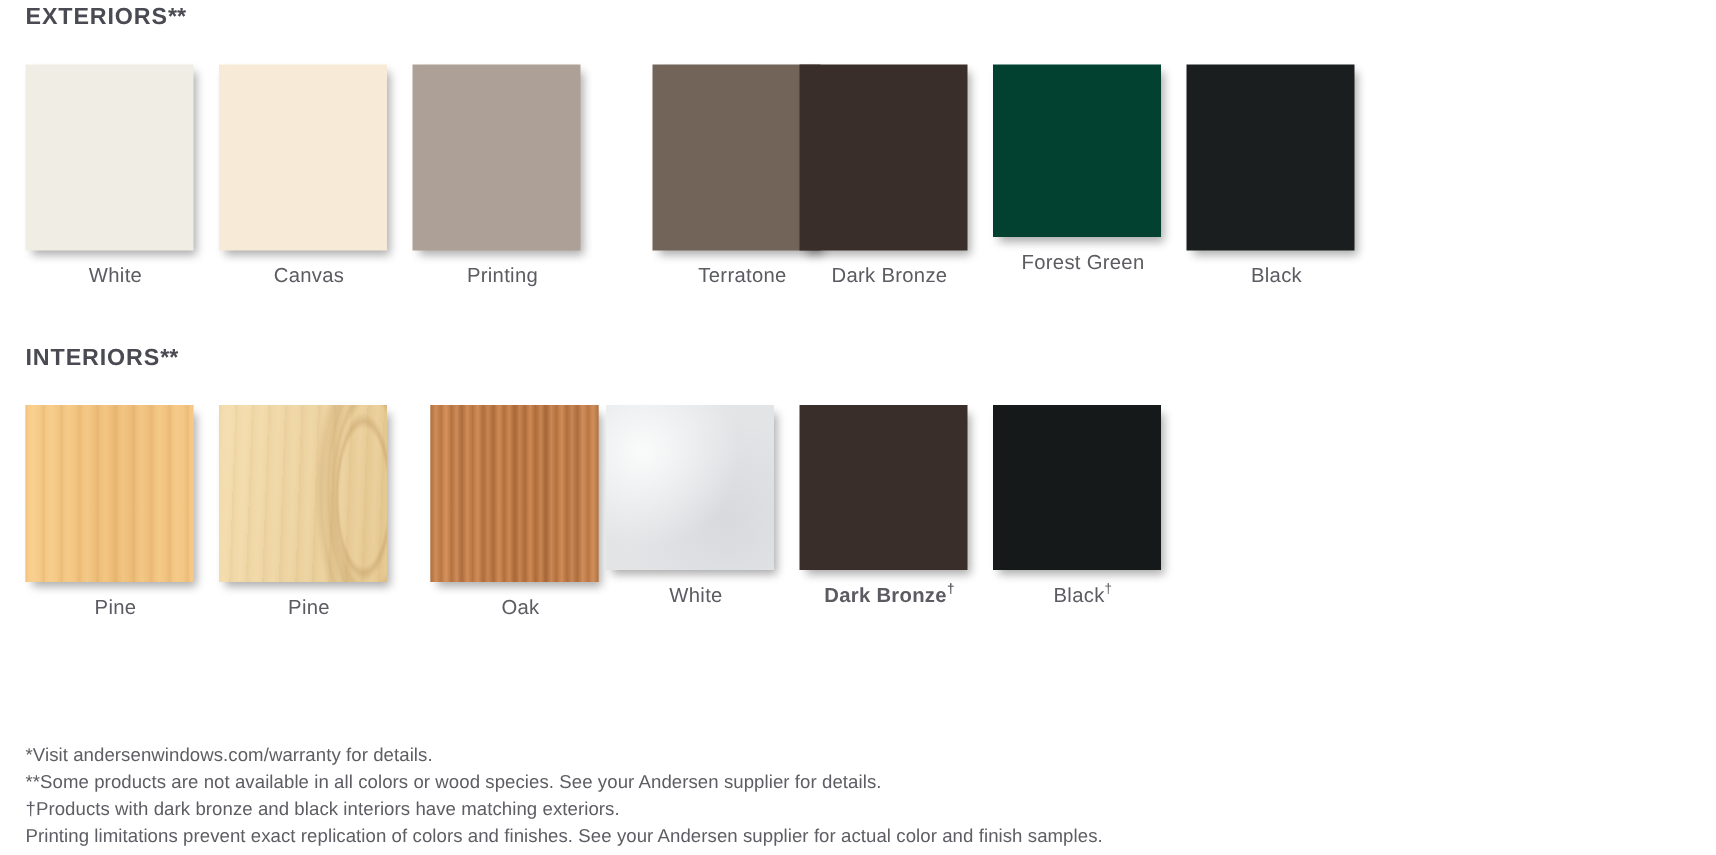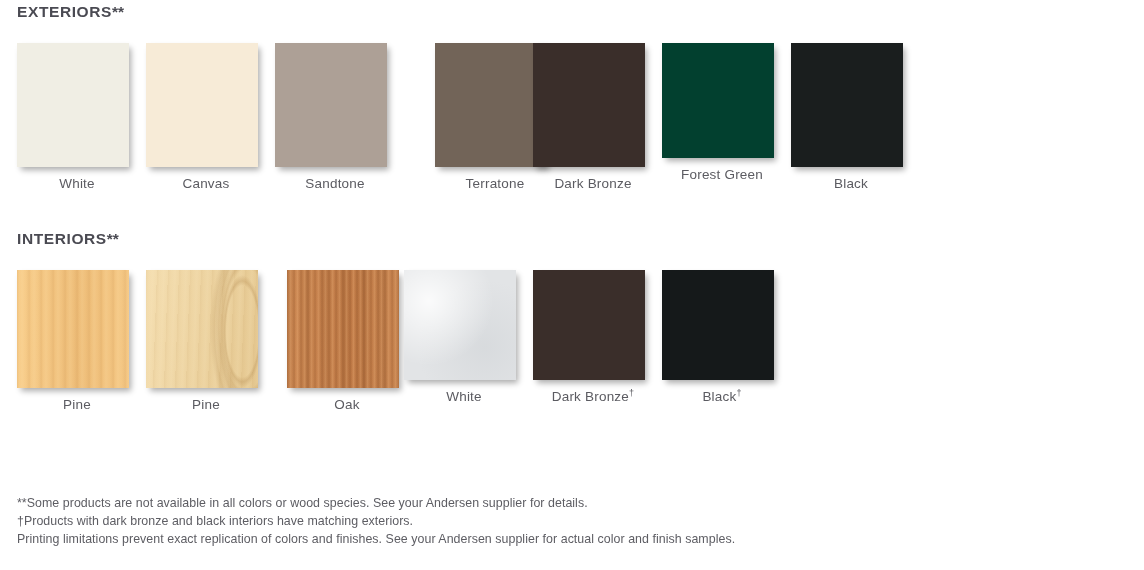--- a/index.html
+++ b/index.html
@@ -142,21 +142,21 @@
     <div class="swatch-cell" style="left: 17px; top: 43px;">
       <div class="swatch-chip" style="height: 124px; background: rgb(240, 238, 228);"></div>
       <div class="swatch-label">White</div>
     </div>
     <div class="swatch-cell" style="left: 146px; top: 43px;">
       <div class="swatch-chip" style="height: 124px; background: rgb(247, 235, 215);"></div>
       <div class="swatch-label">Canvas</div>
     </div>
     <div class="swatch-cell" style="left: 275px; top: 43px;">
       <div class="swatch-chip" style="height: 124px; background: rgb(173, 160, 150);"></div>
-      <div class="swatch-label">Sandtone</div>
+      <div class="swatch-label">Printing</div>
     </div>
     <div class="swatch-cell" style="left: 404px; top: 43px; padding-left: 31px;">
       <div class="swatch-chip" style="height: 124px; background: rgb(114, 100, 88);"></div>
       <div class="swatch-label">Terratone</div>
     </div>
     <div class="swatch-cell" style="left: 533px; top: 43px;">
       <div class="swatch-chip" style="height: 124px; background: rgb(58, 46, 42);"></div>
       <div class="swatch-label">Dark Bronze</div>
     </div>
     <div class="swatch-cell" style="left: 662px; top: 43px;">
@@ -181,27 +181,28 @@
       <div class="swatch-label">Pine</div>
     </div>
     <div class="swatch-cell" style="left: 275px; top: 270px; margin-left: 12px;">
       <div class="swatch-chip grain-oak" style="height: 118px;"></div>
       <div class="swatch-label">Oak</div>
     </div>
     <div class="swatch-cell" style="left: 404px; top: 270px;">
       <div class="swatch-chip tex-white-interior" style="height: 110px;"></div>
       <div class="swatch-label">White</div>
     </div>
-    <div class="swatch-cell" style="left: 533px; top: 270px;">
+    <div class="swatch-cell" style="left: 533px; top: 270px; font-weight: bold;">
       <div class="swatch-chip" style="height: 110px; background: rgb(58, 46, 42);"></div>
       <div class="swatch-label">Dark Bronze<sup>†</sup></div>
     </div>
     <div class="swatch-cell" style="left: 662px; top: 270px;">
       <div class="swatch-chip" style="height: 110px; background: rgb(21, 25, 26);"></div>
       <div class="swatch-label">Black<sup>†</sup></div>
     </div>
   </div>
 
 <div class="footnotes">
+  <div class="footnote-line">*Visit andersenwindows.com/warranty for details.</div>
   <div class="footnote-line">**Some products are not available in all colors or wood species. See your Andersen supplier for details.</div>
   <div class="footnote-line">†Products with dark bronze and black interiors have matching exteriors.</div>
   <div class="footnote-line">Printing limitations prevent exact replication of colors and finishes. See your Andersen supplier for actual color and finish samples.</div>
 </div>
 
 </body></html>

